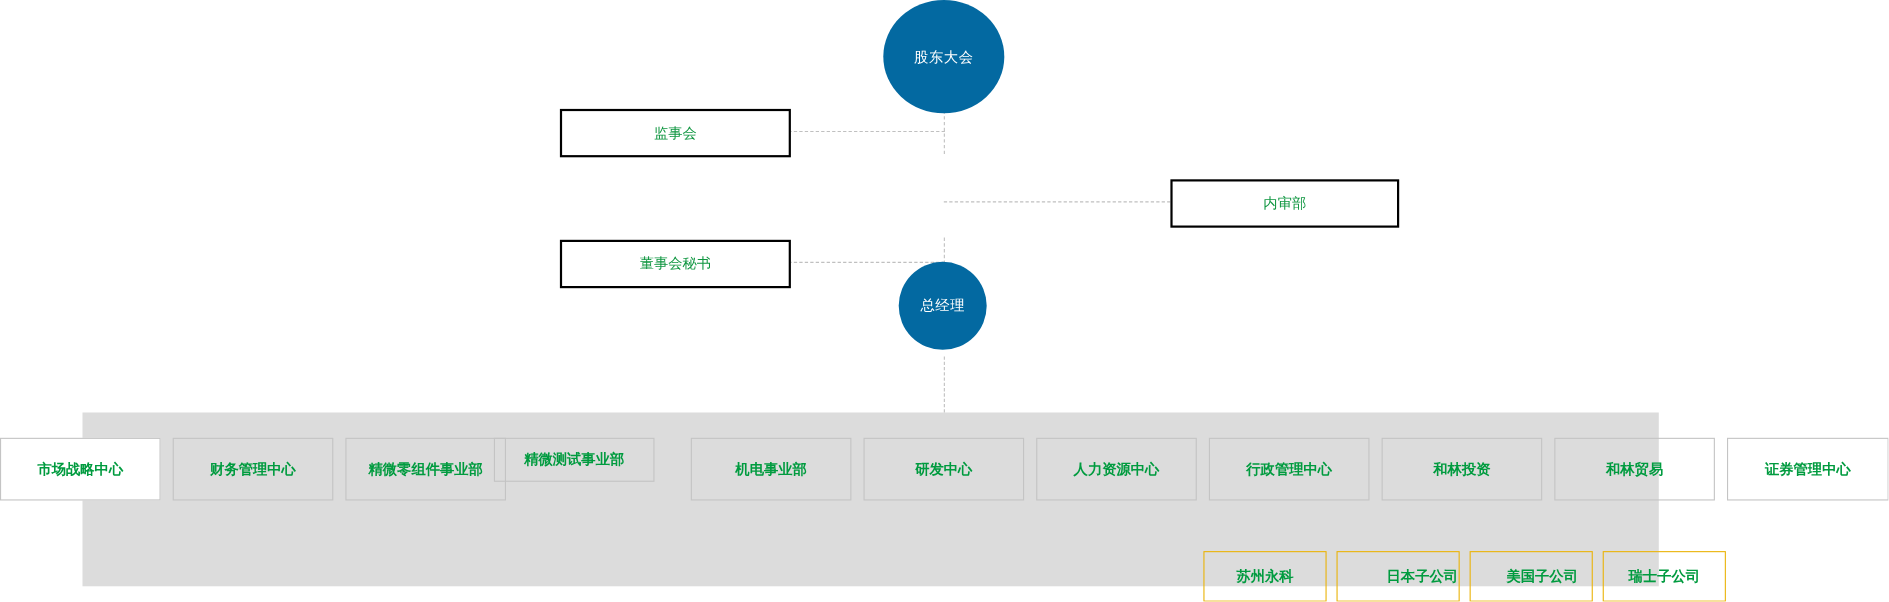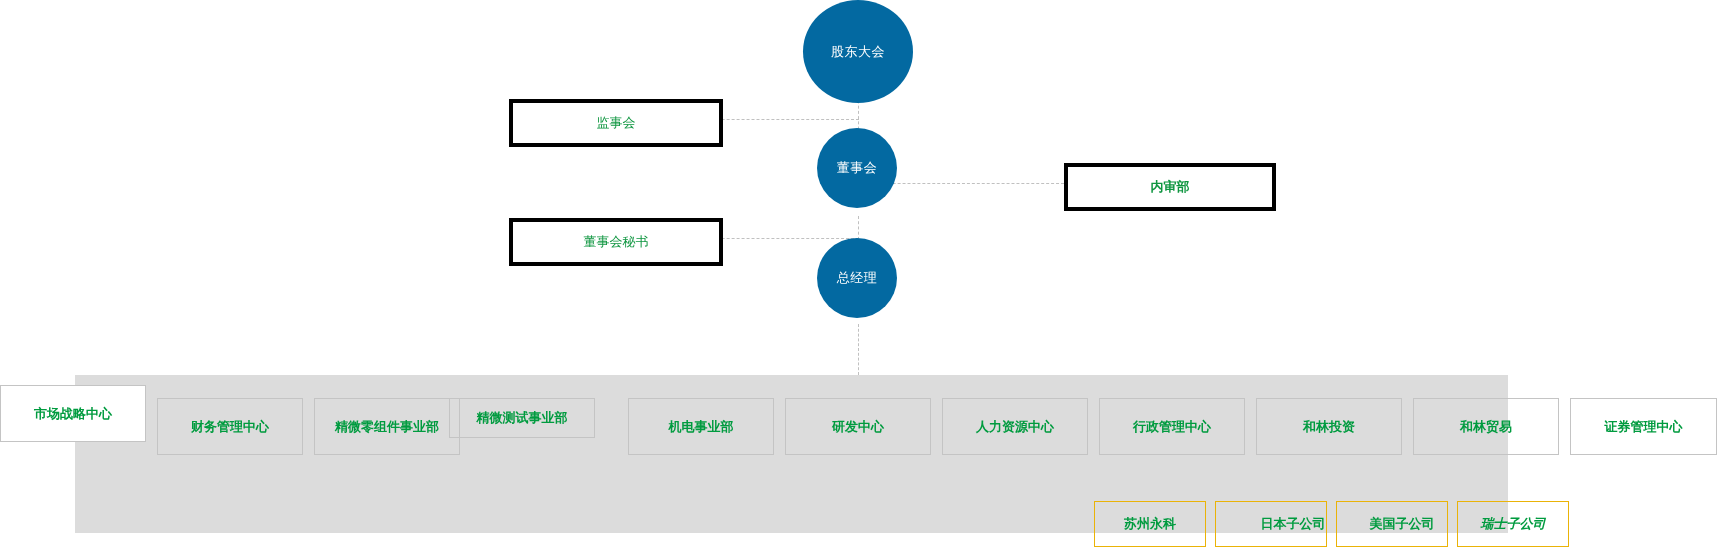--- a/index.html
+++ b/index.html
@@ -47,21 +47,21 @@
     color: #ffffff;
     font-size: 13px;
     letter-spacing: 0.5px;
     z-index: 5;
   }
 
   
   .side-box {
     position: absolute;
     background: #ffffff;
-    border: 4px solid #000000;
+    border: 2px solid #000000;
     display: flex;
     align-items: center;
     justify-content: center;
     color: #0f9640;
     font-size: 13px;
     z-index: 4;
   }
 
   
   .dept-box {
@@ -112,41 +112,38 @@
   <div class="conn-v" style="left:858px; top:324px; height:51px;"></div>
 
   <div class="conn-h" style="left:652px; top:119px; width:207px;"></div>
   <div class="conn-h" style="left:652px; top:238px; width:207px;"></div>
   <div class="conn-h" style="left:858px; top:183px; width:206px;"></div>
 
   <div class="node-circle" style="left:803px; top:0px; width:110px; height:103px;">
     <span>股东大会</span>
   </div>
 
-  <div class="node-circle" style="left:817px; top:128px; width:80px; height:80px;">
-    <span>董事会</span>
-  </div>
 
   <div class="node-circle" style="left:817px; top:238px; width:80px; height:80px;">
     <span>总经理</span>
   </div>
 
   <div class="side-box" style="left:509px; top:99px; width:206px; height:40px;">
     <span>监事会</span>
   </div>
 
   <div class="side-box" style="left:509px; top:218px; width:206px; height:40px;">
     <span>董事会秘书</span>
   </div>
 
-  <div class="side-box" style="left:1064px; top:163px; width:204px; height:40px;font-weight:bold;">
+  <div class="side-box" style="left:1064px; top:163px; width:204px; height:40px;">
     <span>内审部</span>
   </div>
 
-  <div class="dept-box on-white" style="left:0px; top:385px; width:146px; height:57px;">
+  <div class="dept-box on-white" style="left:0px; top:398px; width:146px; height:57px;">
     <span>市场战略中心</span>
   </div>
 
   <div class="dept-box" style="left:157px; top:398px; width:146px; height:57px;">
     <span>财务管理中心</span>
   </div>
 
   <div class="dept-box" style="left:314px; top:398px; width:146px; height:57px;">
     <span>精微零组件事业部</span>
   </div>
@@ -188,17 +185,17 @@
   </div>
 
   <div class="sub-box" style="left:1215px; top:501px; width:112px; height:46px;padding-left:44px;">
     <span>日本子公司</span>
   </div>
 
   <div class="sub-box" style="left:1336px; top:501px; width:112px; height:46px;padding-left:20px;">
     <span>美国子公司</span>
   </div>
 
-  <div class="sub-box" style="left:1457px; top:501px; width:112px; height:46px;font-style:italic;">
+  <div class="sub-box" style="left:1457px; top:501px; width:112px; height:46px;">
     <span>瑞士子公司</span>
   </div>
 
 </div>
 
 </body></html>

